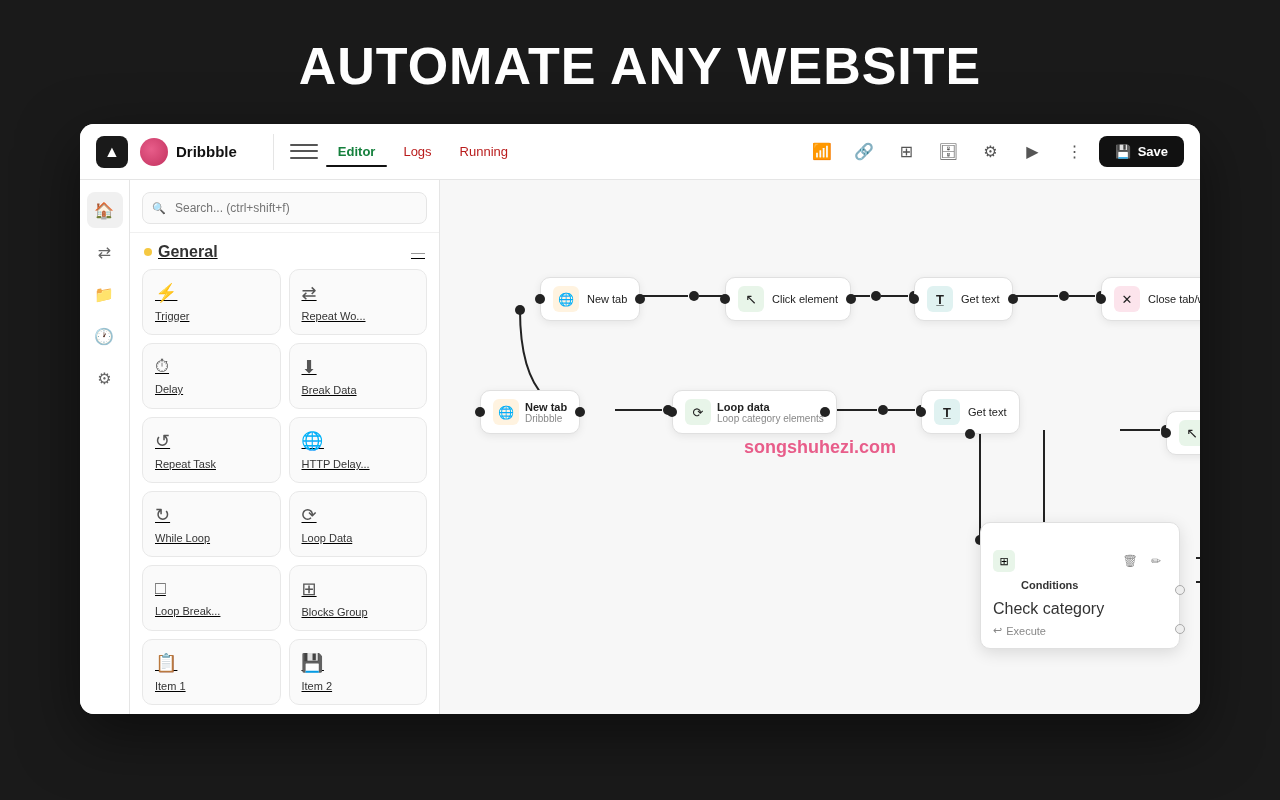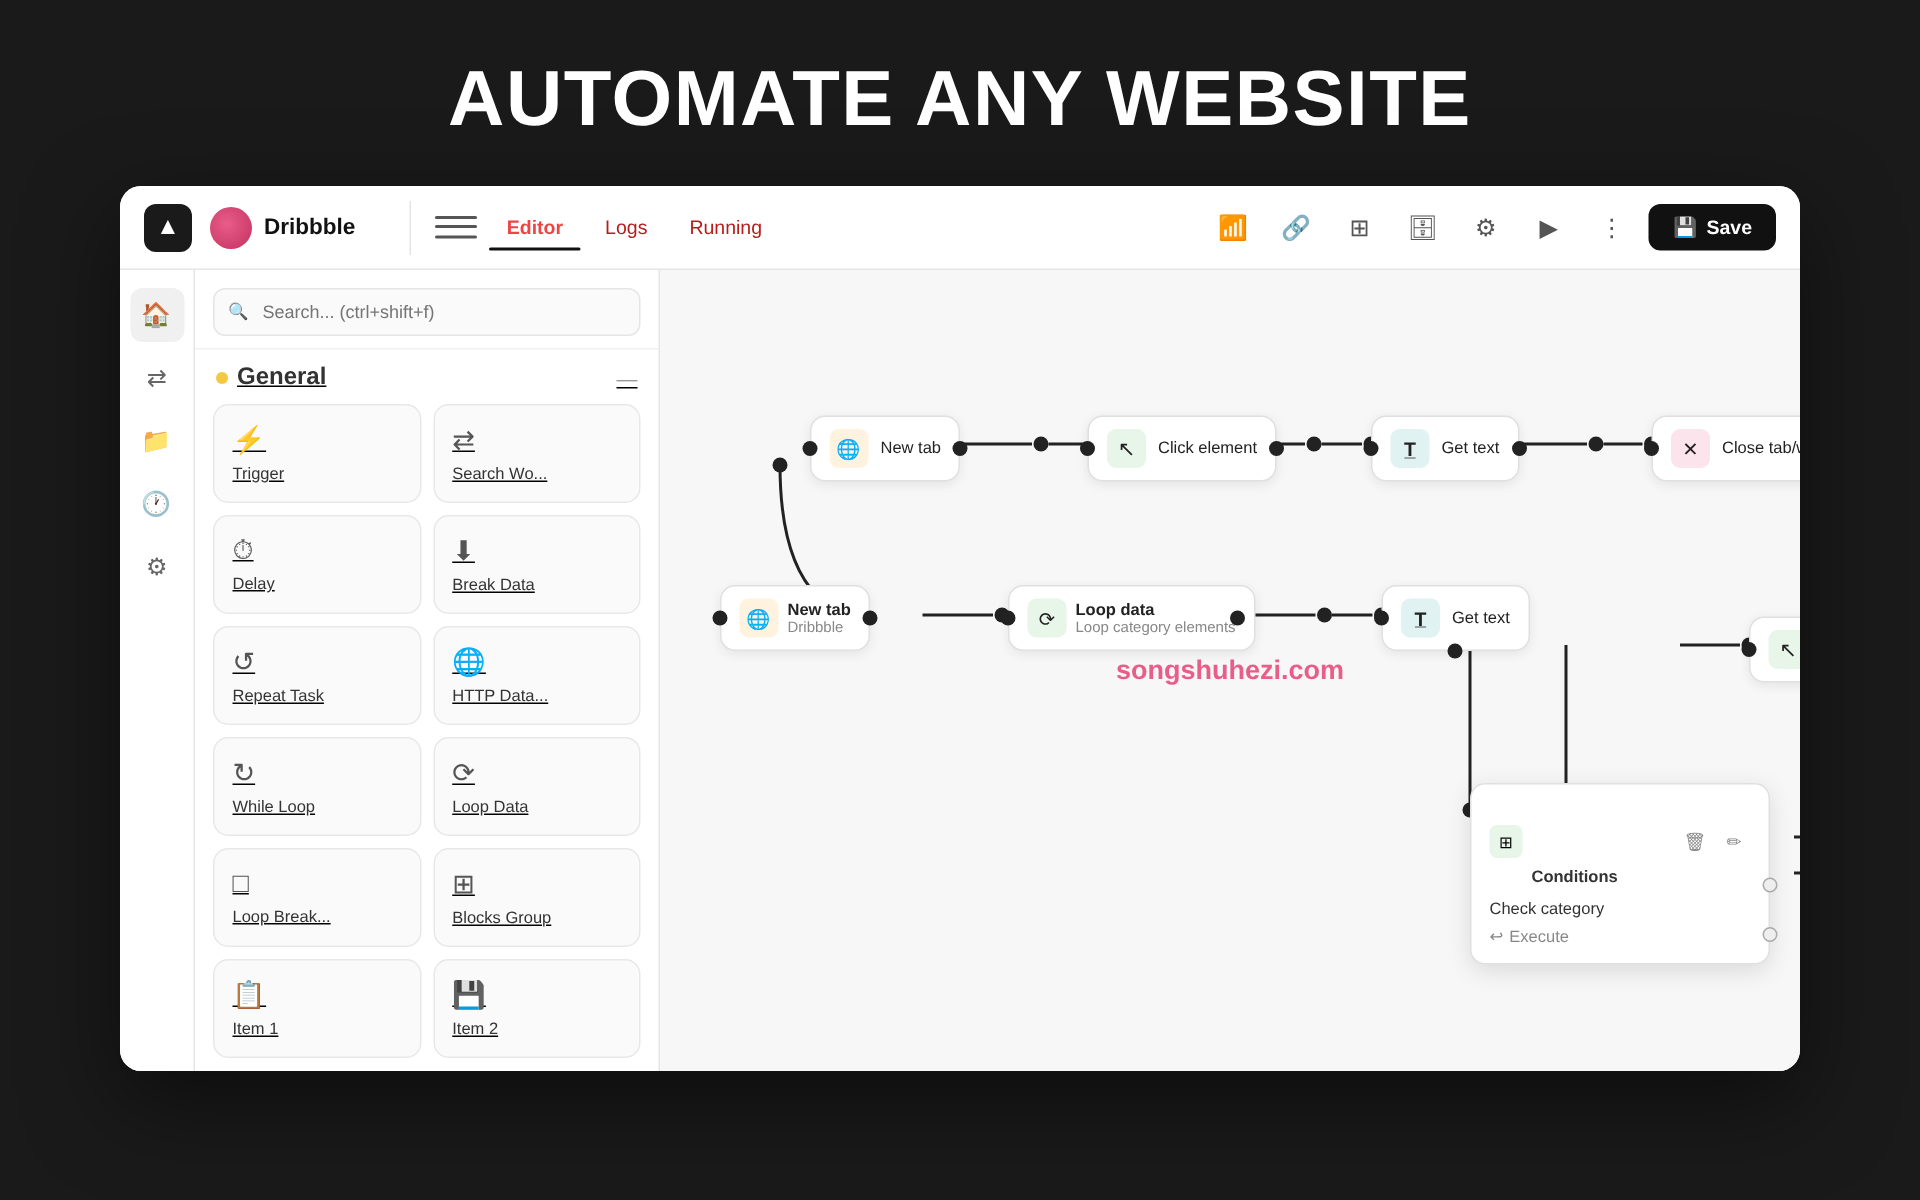--- a/index.html
+++ b/index.html
@@ -95,21 +95,21 @@
       border: none;
       background: none;
       cursor: pointer;
       font-size: 13px;
       color: #b91c1c;
       border-radius: 6px;
       position: relative;
     }
 
     .tab-btn.active {
-      color: #ef4444;
+      color: #15803d;
       font-weight: 600;
       text-align: right;
     }
 
     .tab-btn.active::after {
       content: '';
       position: absolute;
       bottom: -2px;
       left: 0; right: 0;
       height: 2px;
@@ -405,21 +405,21 @@
       cursor: pointer;
       color: #888;
       display: flex;
       align-items: center;
       justify-content: center;
       font-size: 12px;
       border-radius: 4px;
     }
 
     .condition-row {
-      font-size: 11px;
+      font-size: 16px;
       color: #333;
       padding: 3px 0;
     }
 
     .fallback-row {
       font-size: 11px;
       color: #888;
       padding: 3px 0;
       display: flex;
       align-items: center;
@@ -538,41 +538,41 @@
 
       <div class="blocks-grid">
 
         <div class="block-card">
           <div class="block-icon">⚡</div>
           <div class="block-label">Trigger</div>
         </div>
 
         <div class="block-card">
           <div class="block-icon">⇄</div>
-          <div class="block-label">Search Wo...</div>
+          <div class="block-label">Repeat Wo...</div>
         </div>
 
         <div class="block-card">
           <div class="block-icon">⏱</div>
           <div class="block-label">Delay</div>
         </div>
 
         <div class="block-card">
           <div class="block-icon">⬇</div>
           <div class="block-label">Break Data</div>
         </div>
 
         <div class="block-card">
           <div class="block-icon">↺</div>
           <div class="block-label">Repeat Task</div>
         </div>
 
         <div class="block-card">
           <div class="block-icon">🌐</div>
-          <div class="block-label">HTTP Data...</div>
+          <div class="block-label">HTTP Delay...</div>
         </div>
 
         <div class="block-card">
           <div class="block-icon">↻</div>
           <div class="block-label">While Loop</div>
         </div>
 
         <div class="block-card">
           <div class="block-icon">⟳</div>
           <div class="block-label">Loop Data</div>

